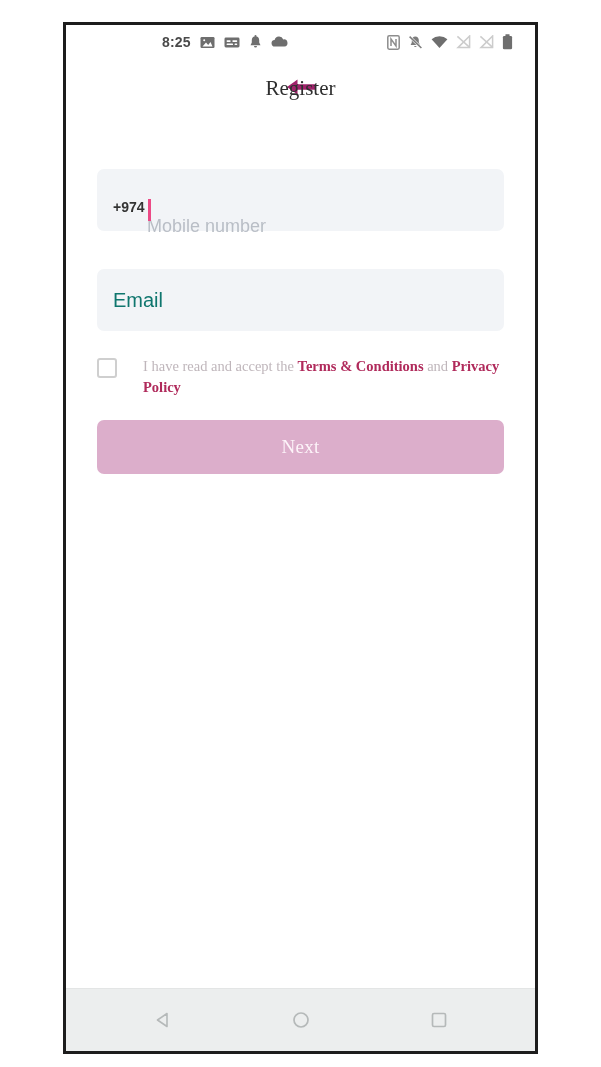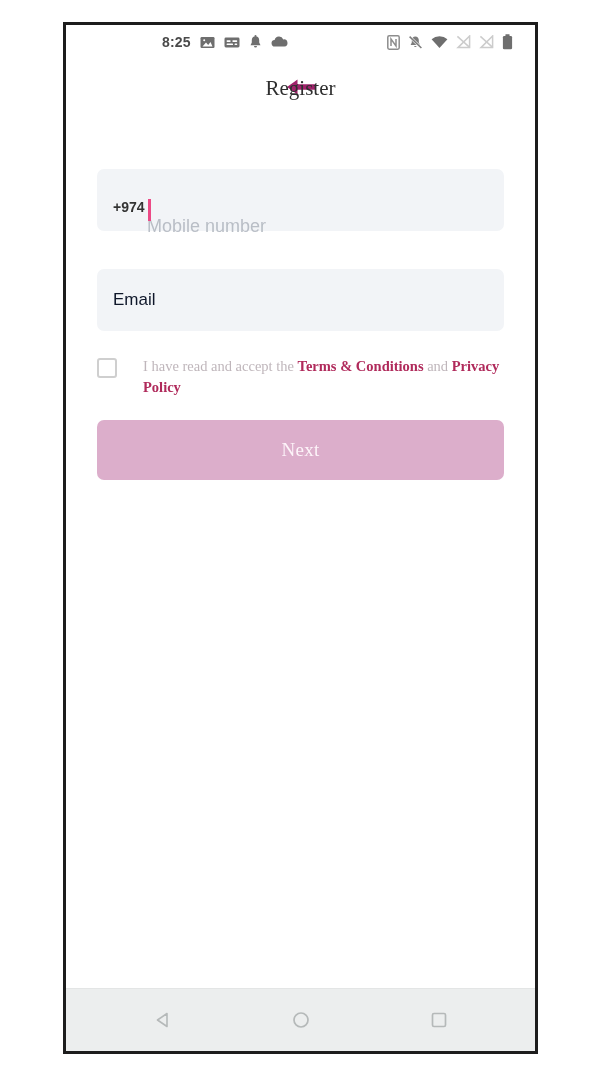--- a/index.html
+++ b/index.html
@@ -142,22 +142,22 @@
   .caret {
     position: absolute;
     left: 51px;
     top: 30px;
     width: 3px;
     height: 22px;
     background: #ec4a86;
   }
   .placeholder {
     font-family: "Liberation Sans", sans-serif;
-    font-size: 17px;
-    color: #0f172a;
+    font-size: 20px;
+    color: #0f766e;
   }
 
   
   .terms-row {
     margin-top: 25px;
     display: flex;
     align-items: flex-start;
     gap: 26px;
   }
   .checkbox {
@@ -181,21 +181,21 @@
     color: #b02a5b;
     font-weight: 700;
     cursor: pointer;
     text-decoration: none;
   }
 
   
   .next-btn {
     margin-top: 23px;
     width: 100%;
-    height: 60px;
+    height: 54px;
     border: none;
     border-radius: 7px;
     background: #dcaecb;
     color: #fdf4f9;
     font-family: "Liberation Serif", serif;
     font-size: 19px;
     cursor: pointer;
     letter-spacing: 0.3px;
   }
 

